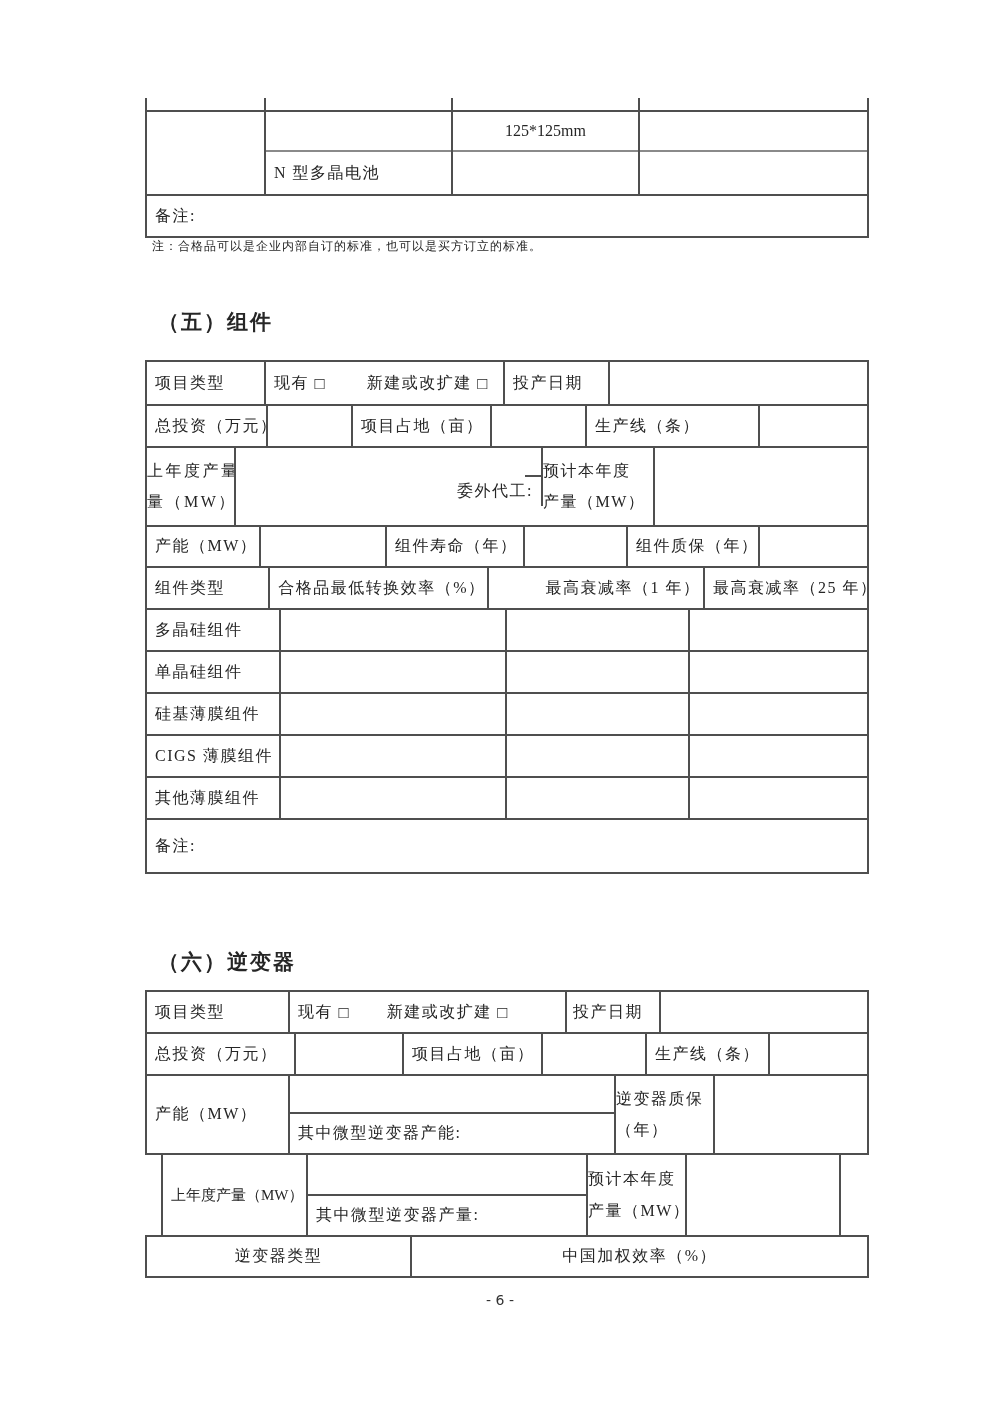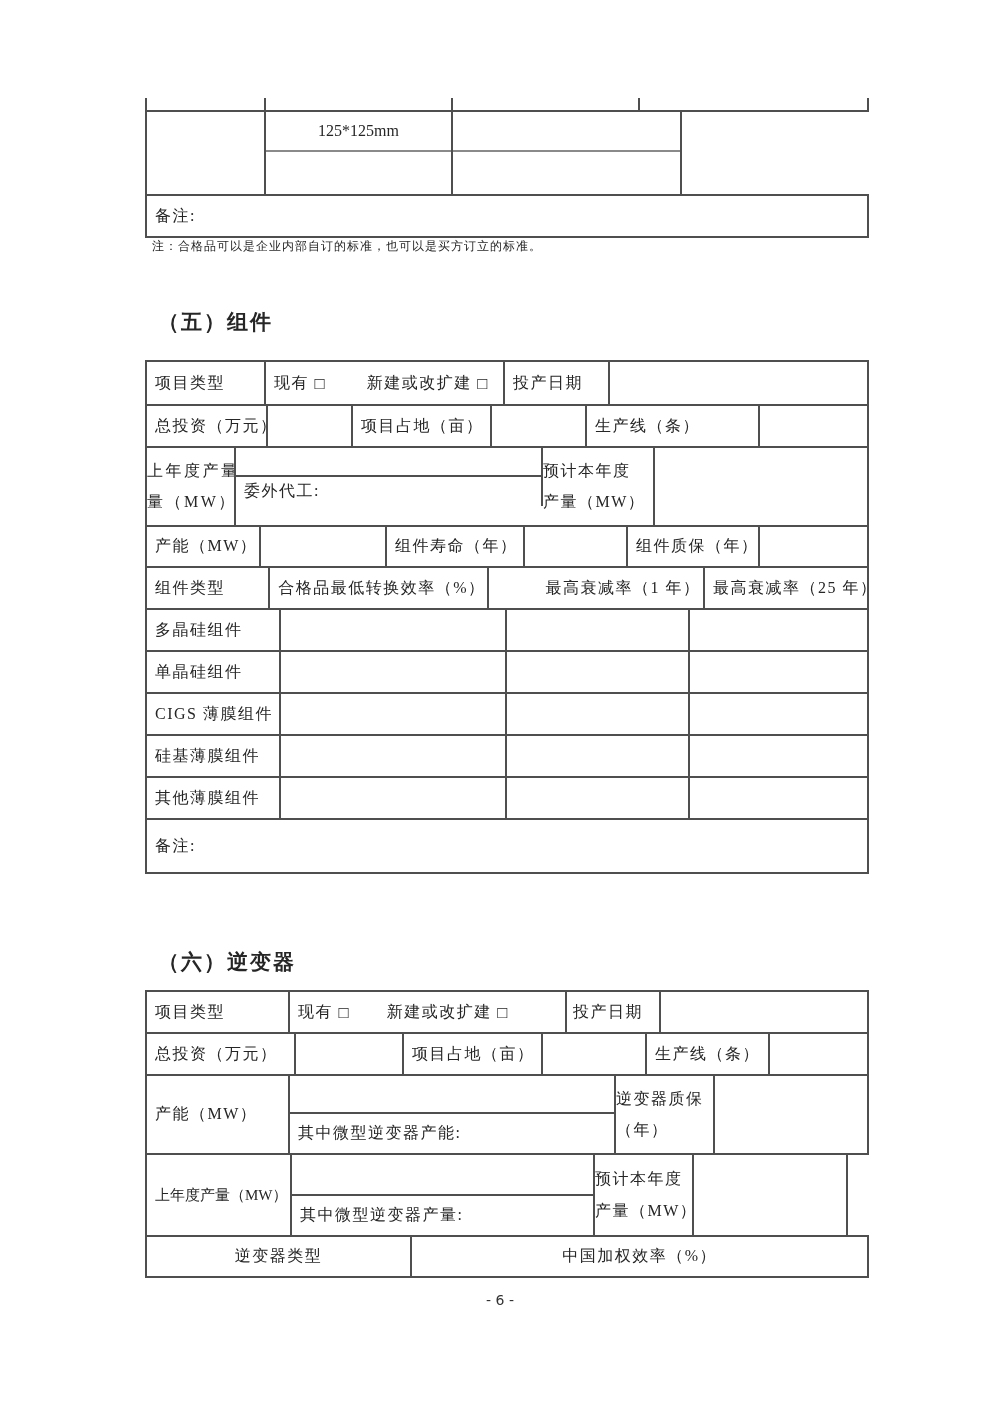--- a/index.html
+++ b/index.html
@@ -10,21 +10,21 @@
   .c{box-sizing:border-box;border-right:2px solid #4f4f4f;display:flex;align-items:center;
      padding:0 8px;font-size:16px;letter-spacing:1.5px;overflow:hidden;white-space:nowrap;}
   .r > .c:first-child{border-left:2px solid #4f4f4f;}
   .center{justify-content:center;text-align:center;}
   .stack{flex-direction:column;padding:0;align-items:stretch;}
   .sub{box-sizing:border-box;display:flex;align-items:center;padding:0 8px;font-size:16px;letter-spacing:1.5px;}
   .sub.divider{border-bottom:2px solid #4f4f4f;}
   .sub.divider-light{border-bottom:2px solid #8a8a8a;}
   .stack-label{flex-direction:column;justify-content:space-evenly;align-items:flex-start;}
   .stack-label > div{line-height:1.1;}
-  .tight{letter-spacing:0;font-size:15px;}
+  .tight{letter-spacing:0;font-size:15px;margin-left:16px;}
   .cb{font-size:17px;line-height:1;letter-spacing:0;}
   .cb-gap{margin-left:42px;}
   .heading{position:absolute;left:158px;font-size:21px;font-weight:700;letter-spacing:2px;}
   .note{position:absolute;left:152px;font-size:12px;letter-spacing:1px;}
   .footer{position:absolute;left:0;right:0;text-align:center;font-size:14px;
           font-family:"DejaVu Sans","Liberation Sans",sans-serif;color:#333;}
 </style>
 </head>
 <body>
 
@@ -33,20 +33,24 @@
   <div class="tbl" style="top:98px;">
     <div class="r">
       <div class="c" style="width:121px;height:12px;"></div>
       <div class="c" style="width:187px;height:12px;"></div>
       <div class="c" style="width:187px;height:12px;"></div>
       <div class="c" style="width:229px;height:12px;"></div>
     </div>
     <div class="r">
       <div class="c" style="width:121px;height:82px;"></div>
       <div class="c stack" style="width:187px;height:82px;">
+        <div class="sub divider-light" style="height:40px;"></div>
+        <div class="sub" style="height:42px;">N 型多晶电池</div>
+      </div>
+      <div class="c stack" style="width:187px;height:82px;">
         <div class="sub divider-light center" style="height:40px;letter-spacing:0;">125*125mm</div>
       </div>
       <div class="c stack" style="width:229px;height:82px;">
         <div class="sub divider-light" style="height:40px;"></div>
         <div class="sub" style="height:42px;"></div>
       </div>
     </div>
     <div class="r">
       <div class="c" style="width:724px;height:40px;">备注:</div>
     </div>
@@ -74,21 +78,21 @@
       <div class="c" style="width:139px;height:40px;">项目占地（亩）</div>
       <div class="c" style="width:95px;height:40px;"></div>
       <div class="c" style="width:173px;height:40px;">生产线（条）</div>
       <div class="c" style="width:109px;height:40px;"></div>
     </div>
     <div class="r">
       <div class="c stack stack-label" style="width:91px;height:77px;letter-spacing:2.5px;">
         <div>上年度产量</div>
         <div>量（MW）</div>
       </div>
-      <div class="c stack" style="width:307px;height:58px;">
+      <div class="c stack" style="width:307px;height:58px;align-items:flex-end;">
         <div class="sub divider" style="height:38px;"></div>
         <div class="sub" style="height:39px;">委外代工:</div>
       </div>
       <div class="c stack stack-label" style="width:112px;height:77px;">
         <div>预计本年度</div>
         <div>产量（MW）</div>
       </div>
       <div class="c" style="width:214px;height:77px;"></div>
     </div>
     <div class="r">
@@ -111,27 +115,27 @@
       <div class="c" style="width:183px;height:40px;"></div>
       <div class="c" style="width:179px;height:40px;"></div>
     </div>
     <div class="r">
       <div class="c" style="width:136px;height:40px;">单晶硅组件</div>
       <div class="c" style="width:226px;height:40px;"></div>
       <div class="c" style="width:183px;height:40px;"></div>
       <div class="c" style="width:179px;height:40px;"></div>
     </div>
     <div class="r">
+      <div class="c" style="width:136px;height:40px;">硅基薄膜组件</div>
+      <div class="c" style="width:226px;height:40px;"></div>
+      <div class="c" style="width:183px;height:40px;"></div>
+      <div class="c" style="width:179px;height:40px;"></div>
+    </div>
+    <div class="r">
       <div class="c" style="width:136px;height:40px;">CIGS 薄膜组件</div>
-      <div class="c" style="width:226px;height:40px;"></div>
-      <div class="c" style="width:183px;height:40px;"></div>
-      <div class="c" style="width:179px;height:40px;"></div>
-    </div>
-    <div class="r">
-      <div class="c" style="width:136px;height:40px;">硅基薄膜组件</div>
       <div class="c" style="width:226px;height:40px;"></div>
       <div class="c" style="width:183px;height:40px;"></div>
       <div class="c" style="width:179px;height:40px;"></div>
     </div>
     <div class="r">
       <div class="c" style="width:136px;height:40px;">其他薄膜组件</div>
       <div class="c" style="width:226px;height:40px;"></div>
       <div class="c" style="width:183px;height:40px;"></div>
       <div class="c" style="width:179px;height:40px;"></div>
     </div>
@@ -169,21 +173,21 @@
         <div class="sub" style="height:39px;">其中微型逆变器产能:</div>
       </div>
       <div class="c stack stack-label" style="width:99px;height:77px;">
         <div>逆变器质保</div>
         <div>（年）</div>
       </div>
       <div class="c" style="width:154px;height:77px;"></div>
     </div>
     <div class="r">
       <div class="c tight" style="width:147px;height:80px;">上年度产量（MW）</div>
-      <div class="c stack" style="width:303px;height:80px;">
+      <div class="c stack" style="width:280px;height:80px;">
         <div class="sub divider" style="height:41px;"></div>
         <div class="sub" style="height:39px;">其中微型逆变器产量:</div>
       </div>
       <div class="c stack stack-label" style="width:99px;height:80px;">
         <div>预计本年度</div>
         <div>产量（MW）</div>
       </div>
       <div class="c" style="width:154px;height:80px;"></div>
     </div>
     <div class="r">

